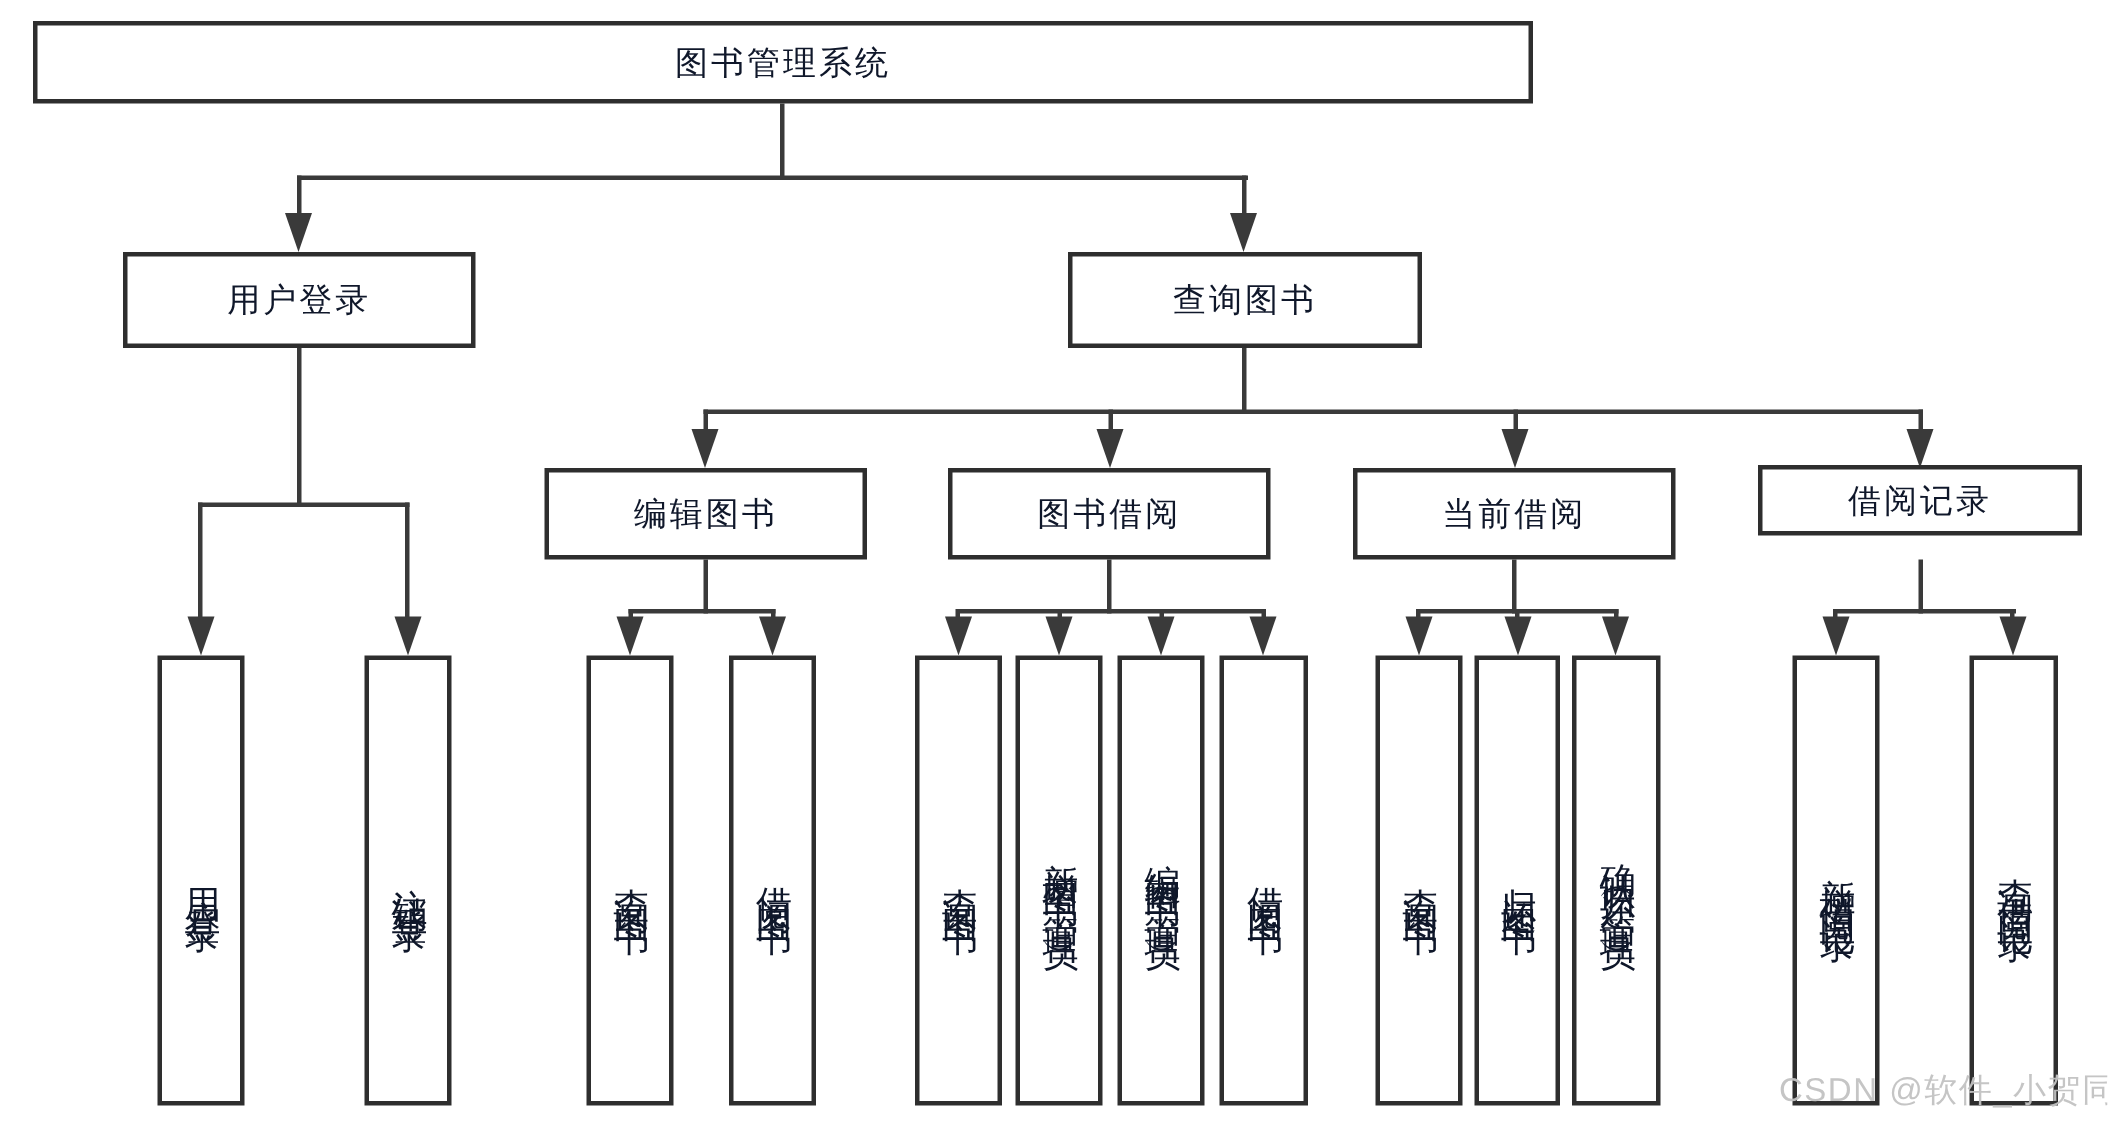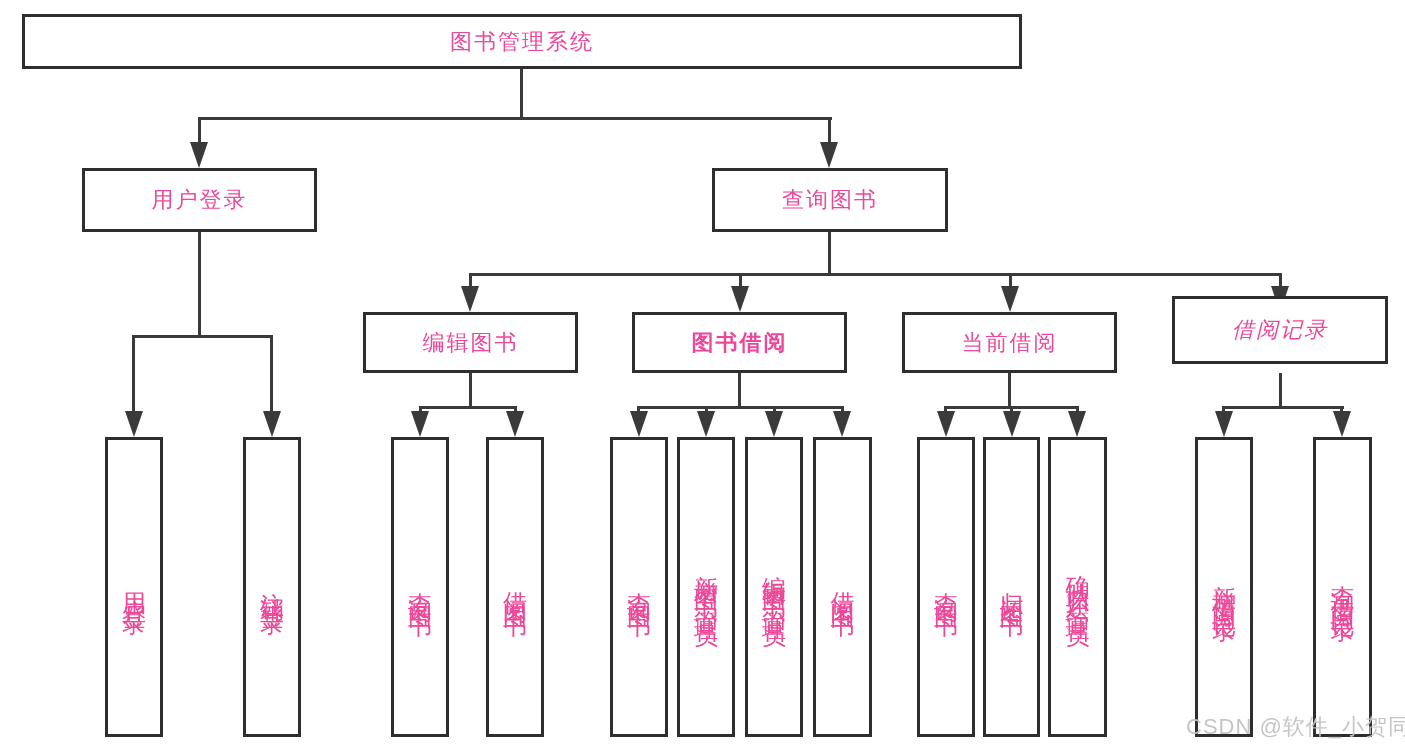--- a/index.html
+++ b/index.html
@@ -2,21 +2,21 @@
 <html><head>
 <meta charset="utf-8">
 <style>
   html,body{margin:0;padding:0;background:#fff;}
   .canvas{
     position:relative;width:1405px;height:747px;background:#ffffff;overflow:hidden;
     font-family:"Liberation Sans","DejaVu Sans",sans-serif;
   }
   .box{
     position:absolute;background:#ffffff;border:3px solid #2e2e2e;box-sizing:border-box;
-    display:flex;align-items:center;justify-content:center;color:#ec4899;
+    display:flex;align-items:center;justify-content:center;color:#0f172a;
   }
   .hbox{font-size:22px;letter-spacing:2px;white-space:nowrap;}
   .vbox{writing-mode:vertical-rl;font-size:24px;letter-spacing:7px;line-height:1;}
   .vline{position:absolute;width:3px;background:#3a3a3a;}
   .hline{position:absolute;height:3px;background:#3a3a3a;}
   .arrow{
     position:absolute;width:0;height:0;
     border-left:9px solid transparent;border-right:9px solid transparent;
     border-top:26px solid #3a3a3a;
   }
@@ -54,23 +54,23 @@
   <div class="vline" style="left:469px;top:273px;height:17px;"></div>
   <div class="arrow" style="left:461px;top:286px;"></div>
   <div class="vline" style="left:739px;top:273px;height:17px;"></div>
   <div class="arrow" style="left:731px;top:286px;"></div>
   <div class="vline" style="left:1009px;top:273px;height:17px;"></div>
   <div class="arrow" style="left:1001px;top:286px;"></div>
   <div class="vline" style="left:1279px;top:273px;height:17px;"></div>
   <div class="arrow" style="left:1271px;top:286px;"></div>
 
   <div class="box hbox" style="left:363px;top:312px;width:215px;height:61px;">编辑图书</div>
-  <div class="box hbox" style="left:632px;top:312px;width:215px;height:61px;font-weight:bold;">图书借阅</div>
+  <div class="box hbox" style="left:632px;top:312px;width:215px;height:61px;">图书借阅</div>
   <div class="box hbox" style="left:902px;top:312px;width:215px;height:61px;text-align:center;">当前借阅</div>
-  <div class="box hbox" style="left:1172px;top:296px;width:216px;height:68px;font-style:italic;">借阅记录</div>
+  <div class="box hbox" style="left:1172px;top:310px;width:216px;height:47px;">借阅记录</div>
 
   <div class="vline" style="left:469px;top:373px;height:36px;"></div>
   <div class="hline" style="left:419px;top:406px;width:98px;"></div>
   <div class="vline" style="left:419px;top:406px;height:8px;"></div>
   <div class="arrow" style="left:411px;top:411px;"></div>
   <div class="vline" style="left:514px;top:406px;height:8px;"></div>
   <div class="arrow" style="left:506px;top:411px;"></div>
 
   <div class="vline" style="left:738px;top:373px;height:36px;"></div>
   <div class="hline" style="left:638px;top:406px;width:206px;"></div>

